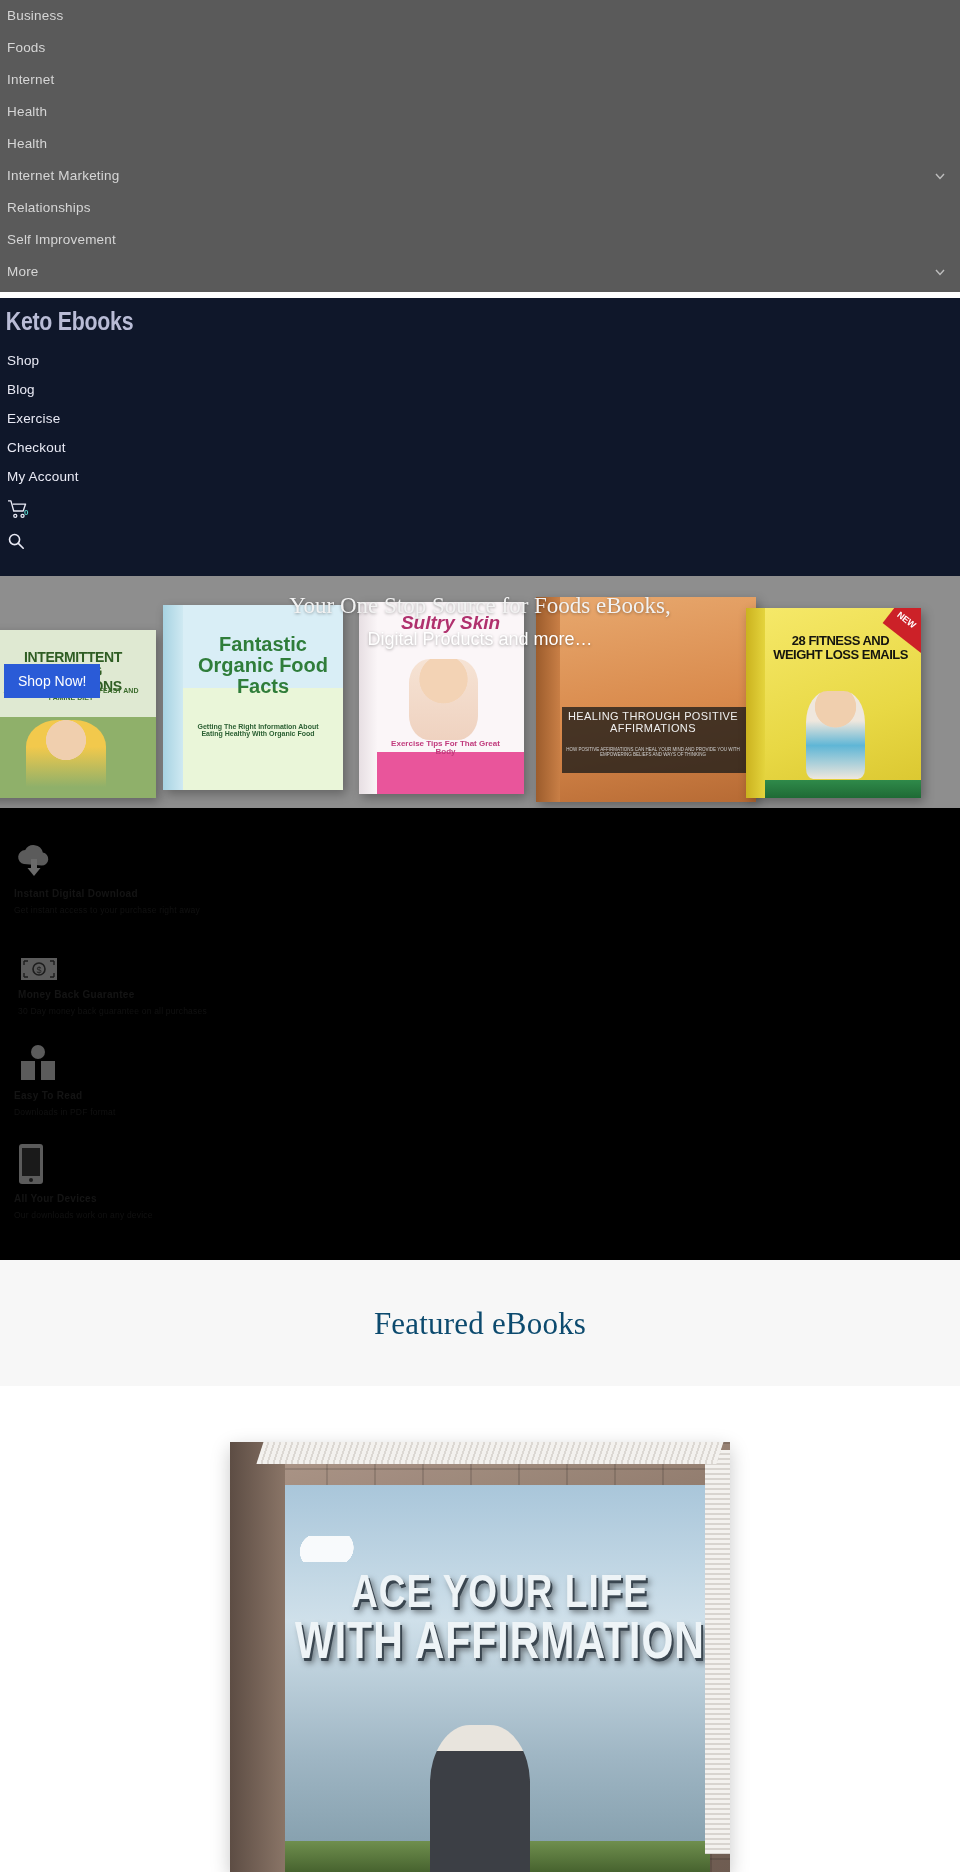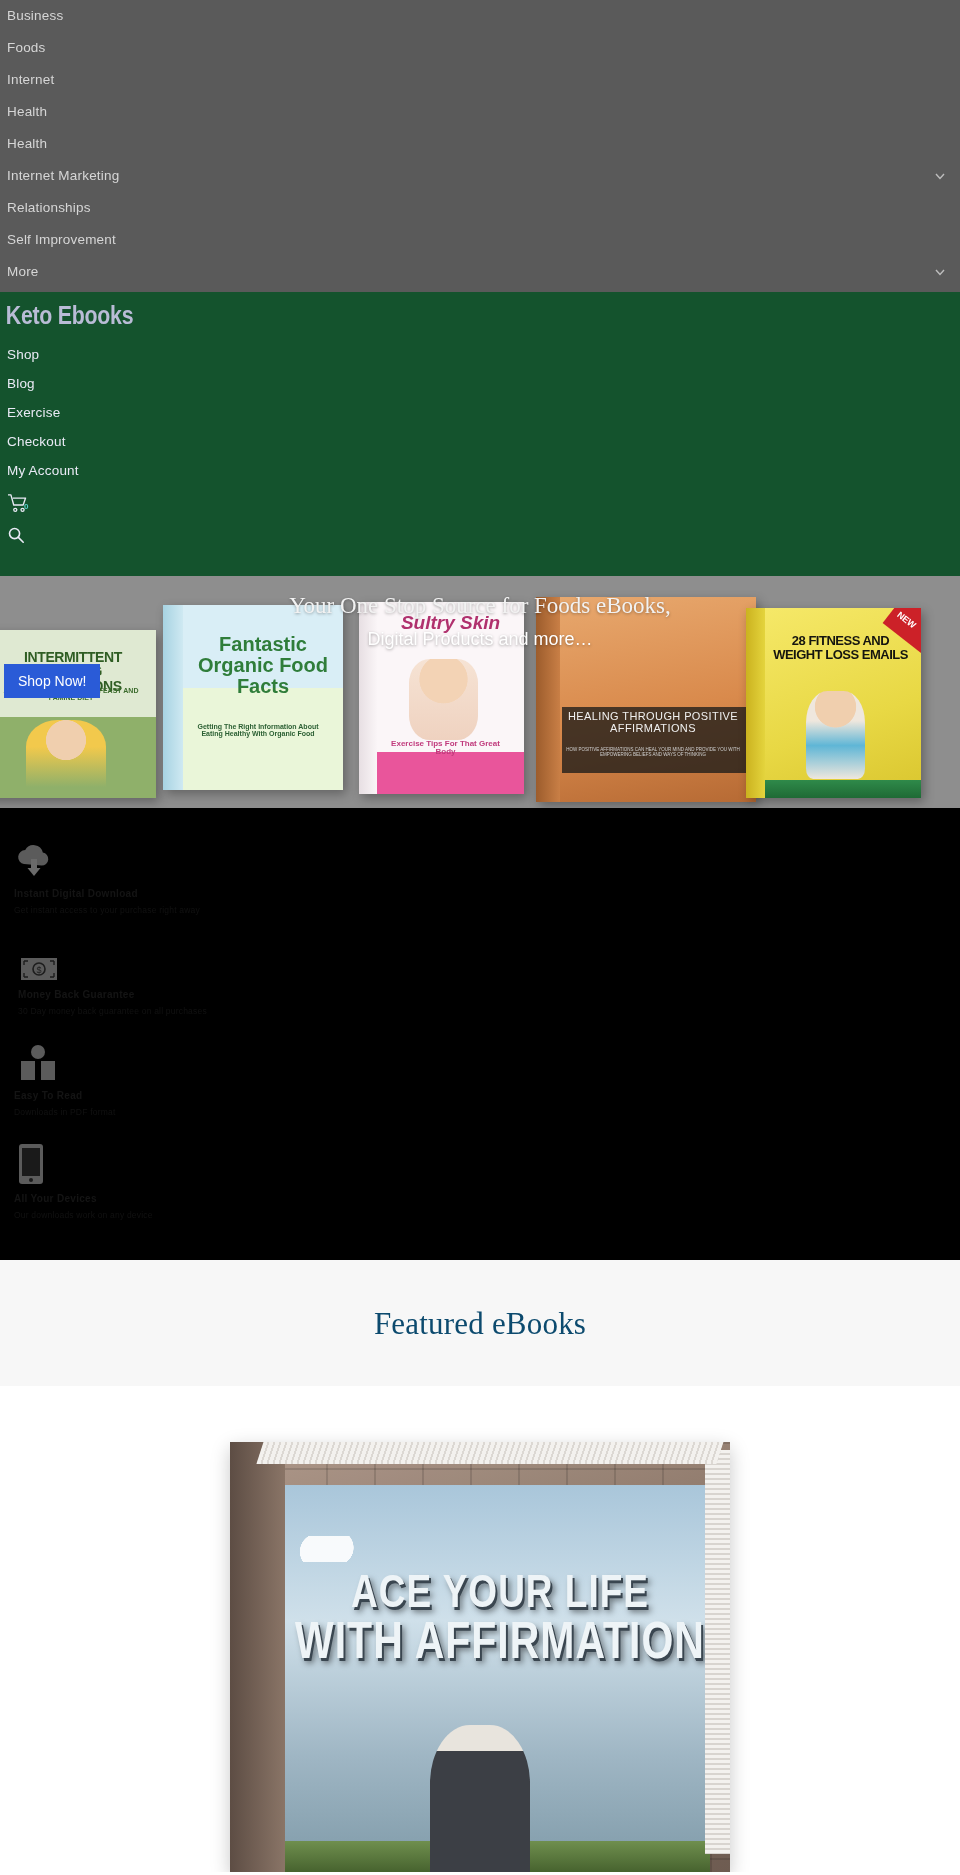--- a/index.html
+++ b/index.html
@@ -17,21 +17,21 @@
     display:flex; align-items:center; justify-content:space-between;
     height:32px; padding:0 14px 0 7px;
     color:#d6d6d6; font-size:13.5px; letter-spacing:.2px;
     cursor:pointer;
   }
   .topmenu-item .lbl { line-height:1; }
   .chev { width:12px; height:12px; display:inline-block; opacity:.85; }
   .chev svg { display:block; }
 
   
-  .siteheader { background:#14532d; padding:7px 0 28px 0; }
+  .siteheader { background:#0f172a; padding:7px 0 22px 0;margin-top:6px; }
   .brand {
     color:#b9bcd6; font-size:26px; font-weight:700;
     font-family:"Liberation Sans Narrow","Liberation Sans", sans-serif;
     transform:scaleX(.82); transform-origin:left center;
     padding:0 0 0 7px; letter-spacing:-.3px; line-height:1.25;
   }
   .navlist { margin-top:8px; }
   .navlink {
     display:block; color:#e9eaf5; font-size:13.5px;
     padding:7px 7px; text-decoration:none; cursor:pointer;

